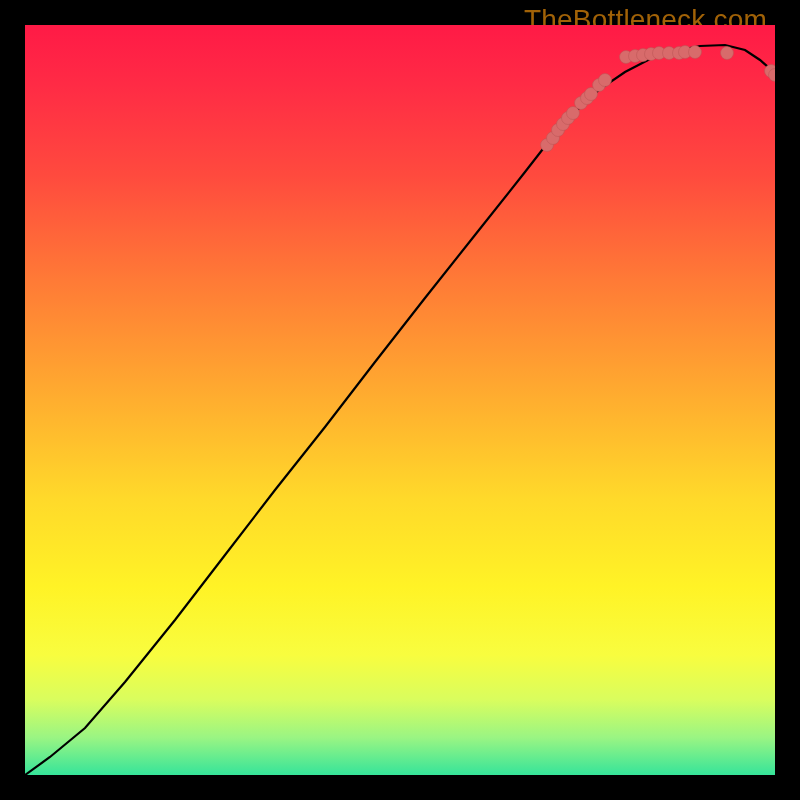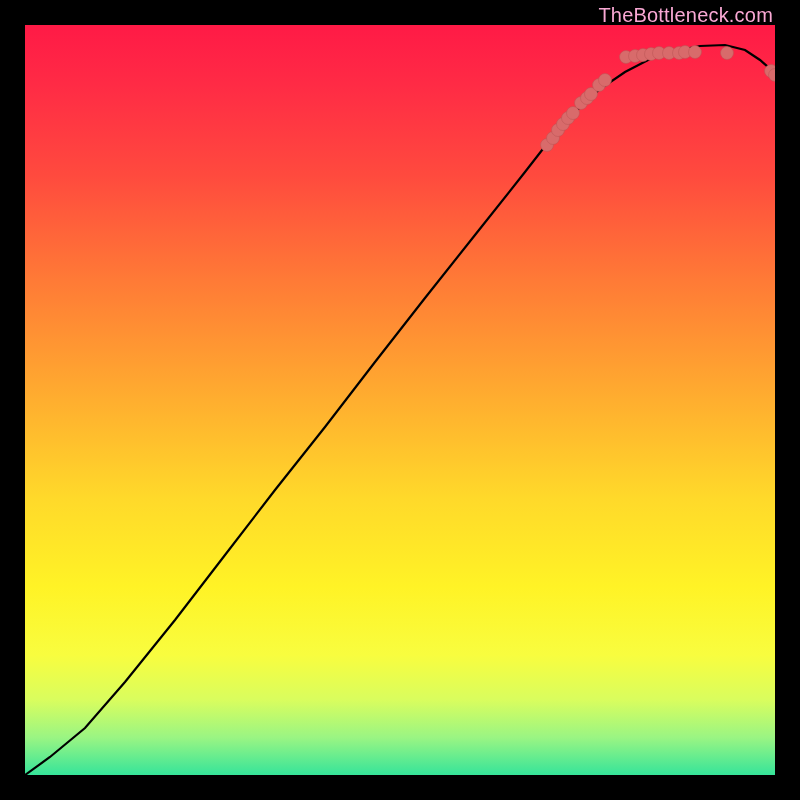--- a/index.html
+++ b/index.html
@@ -13,21 +13,21 @@
       #ff7a36 34%,
       #ffae2f 50%,
       #ffd92a 63%,
       #fff326 75%,
       #f8fd3f 84%,
       #d9fd5e 90%,
       #9af583 95%,
       #36e49a 100%);
   }
   .curve-svg{position:absolute;left:0;top:0;width:750px;height:750px}
-  .watermark{position:absolute;right:27px;top:4px;color:#f9a8d4;font-size:20px;letter-spacing:.2px}
+  .watermark{position:absolute;right:33px;top:4px;color:#a16207;font-size:28px;letter-spacing:.2px}
 </style>
 </head>
 <body>
 
 <div class="stage">
   <div class="watermark">TheBottleneck.com</div>
 
   <div class="plot-box">
     <div class="gradient"></div>
     <svg class="curve-svg" viewBox="0 0 750 750">

